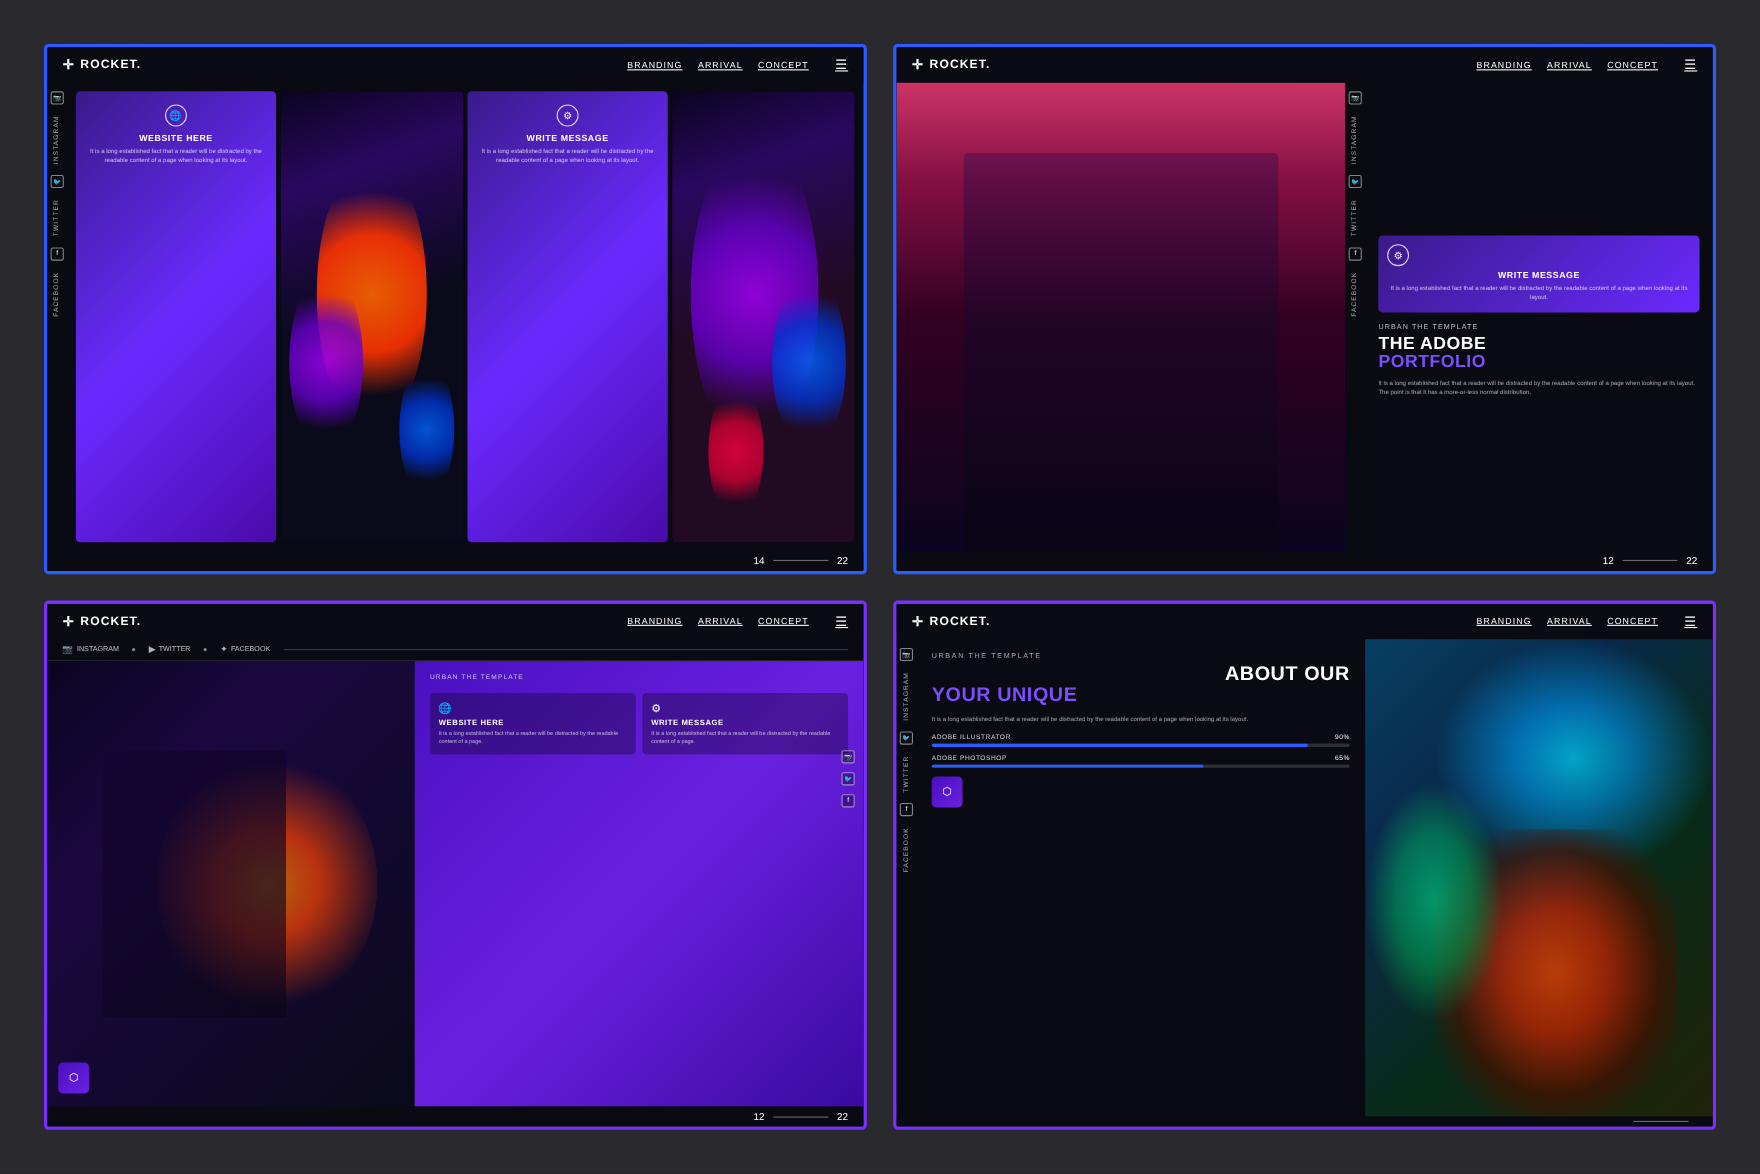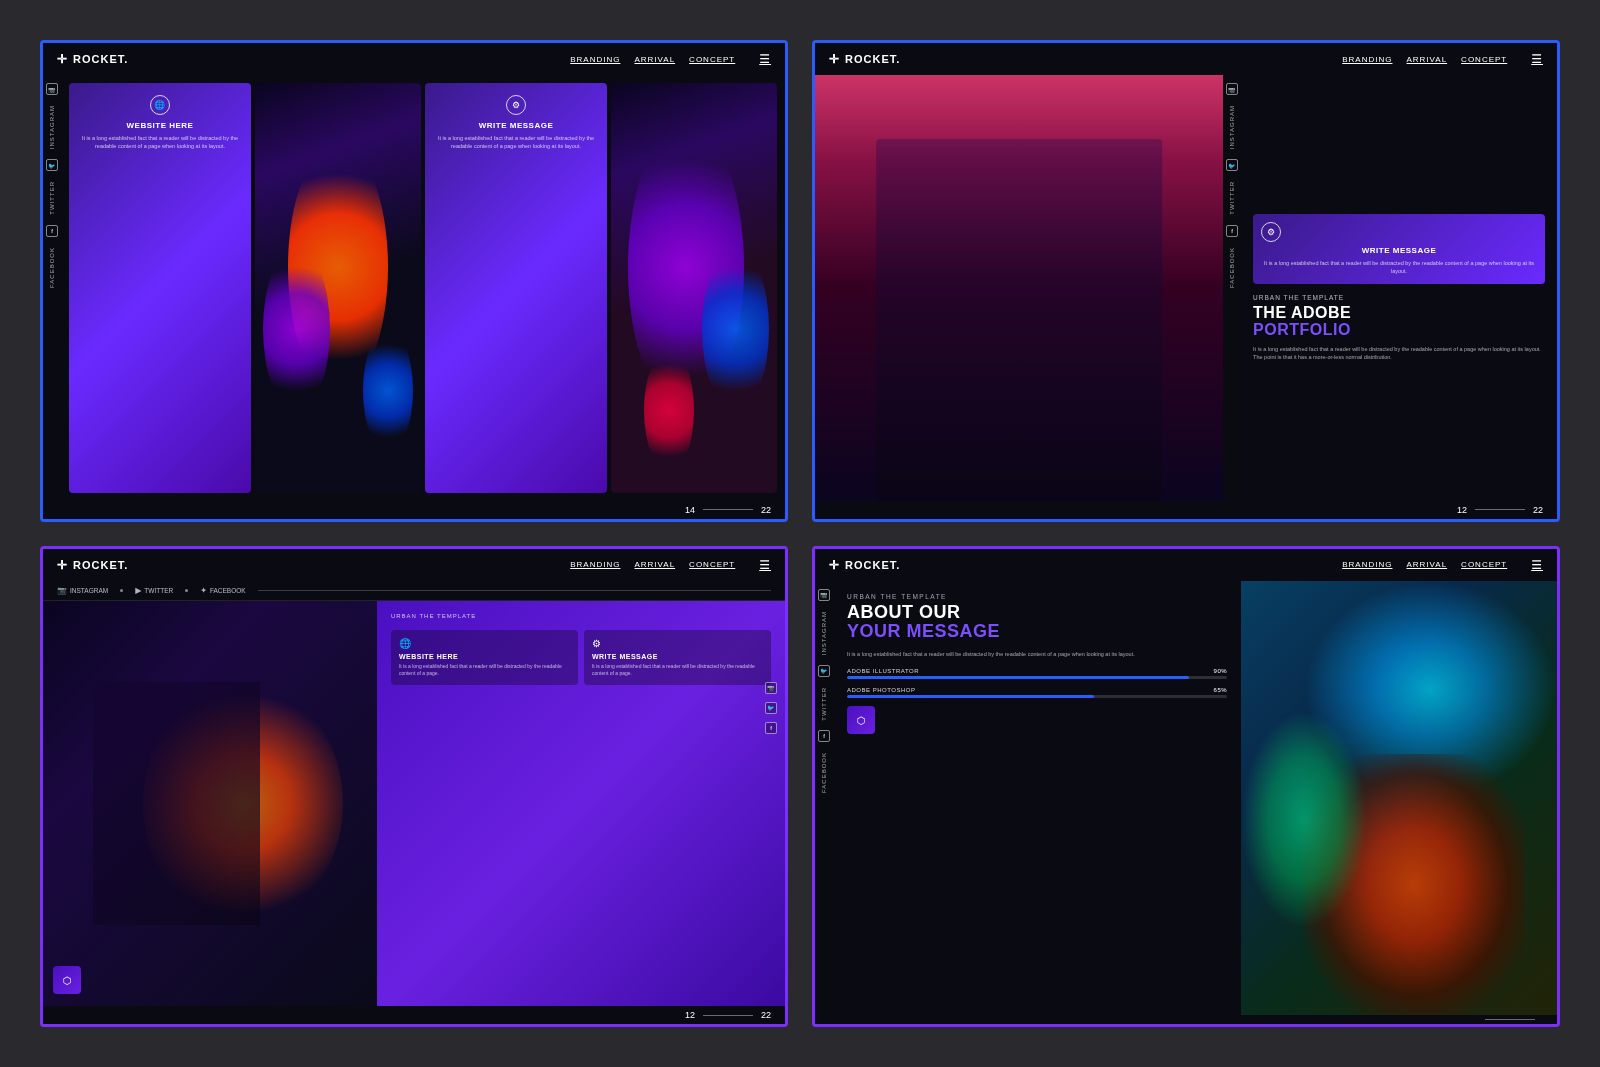--- a/index.html
+++ b/index.html
@@ -435,20 +435,21 @@
       font-size: 6.5px;
       letter-spacing: 1.5px;
       margin-bottom: 3px;
     }
     .slide4-title-main {
       color: white;
       font-size: 18px;
       font-weight: 900;
       letter-spacing: 0.5px;
       line-height: 1.1;
+      text-align: right;
     }
     .slide4-title-accent {
       color: #7b4fff;
       font-size: 18px;
       font-weight: 900;
       letter-spacing: 0.5px;
       line-height: 1.1;
       margin-bottom: 8px;
     }
     .slide4-desc {
@@ -733,21 +734,21 @@
         <div class="social-icon">📷</div>
         <div class="social-text">INSTAGRAM</div>
         <div class="social-icon">🐦</div>
         <div class="social-text">TWITTER</div>
         <div class="social-icon">f</div>
         <div class="social-text">FACEBOOK</div>
       </div>
       <div class="slide4-left">
         <div class="slide4-title-sub">URBAN THE TEMPLATE</div>
         <div class="slide4-title-main">ABOUT OUR</div>
-        <div class="slide4-title-accent">YOUR MESSAGE</div>
+        <div class="slide4-title-accent">YOUR UNIQUE</div>
         <div class="slide4-desc">It is a long established fact that a reader will be distracted by the readable content of a page when looking at its layout.</div>
 
         <div class="skill-bar-container">
           <div class="skill-label-row">
             <span>ADOBE ILLUSTRATOR</span>
             <span class="skill-percent">90%</span>
           </div>
           <div class="skill-bar-track">
             <div class="skill-bar-fill" style="width:90%;"></div>
           </div>

